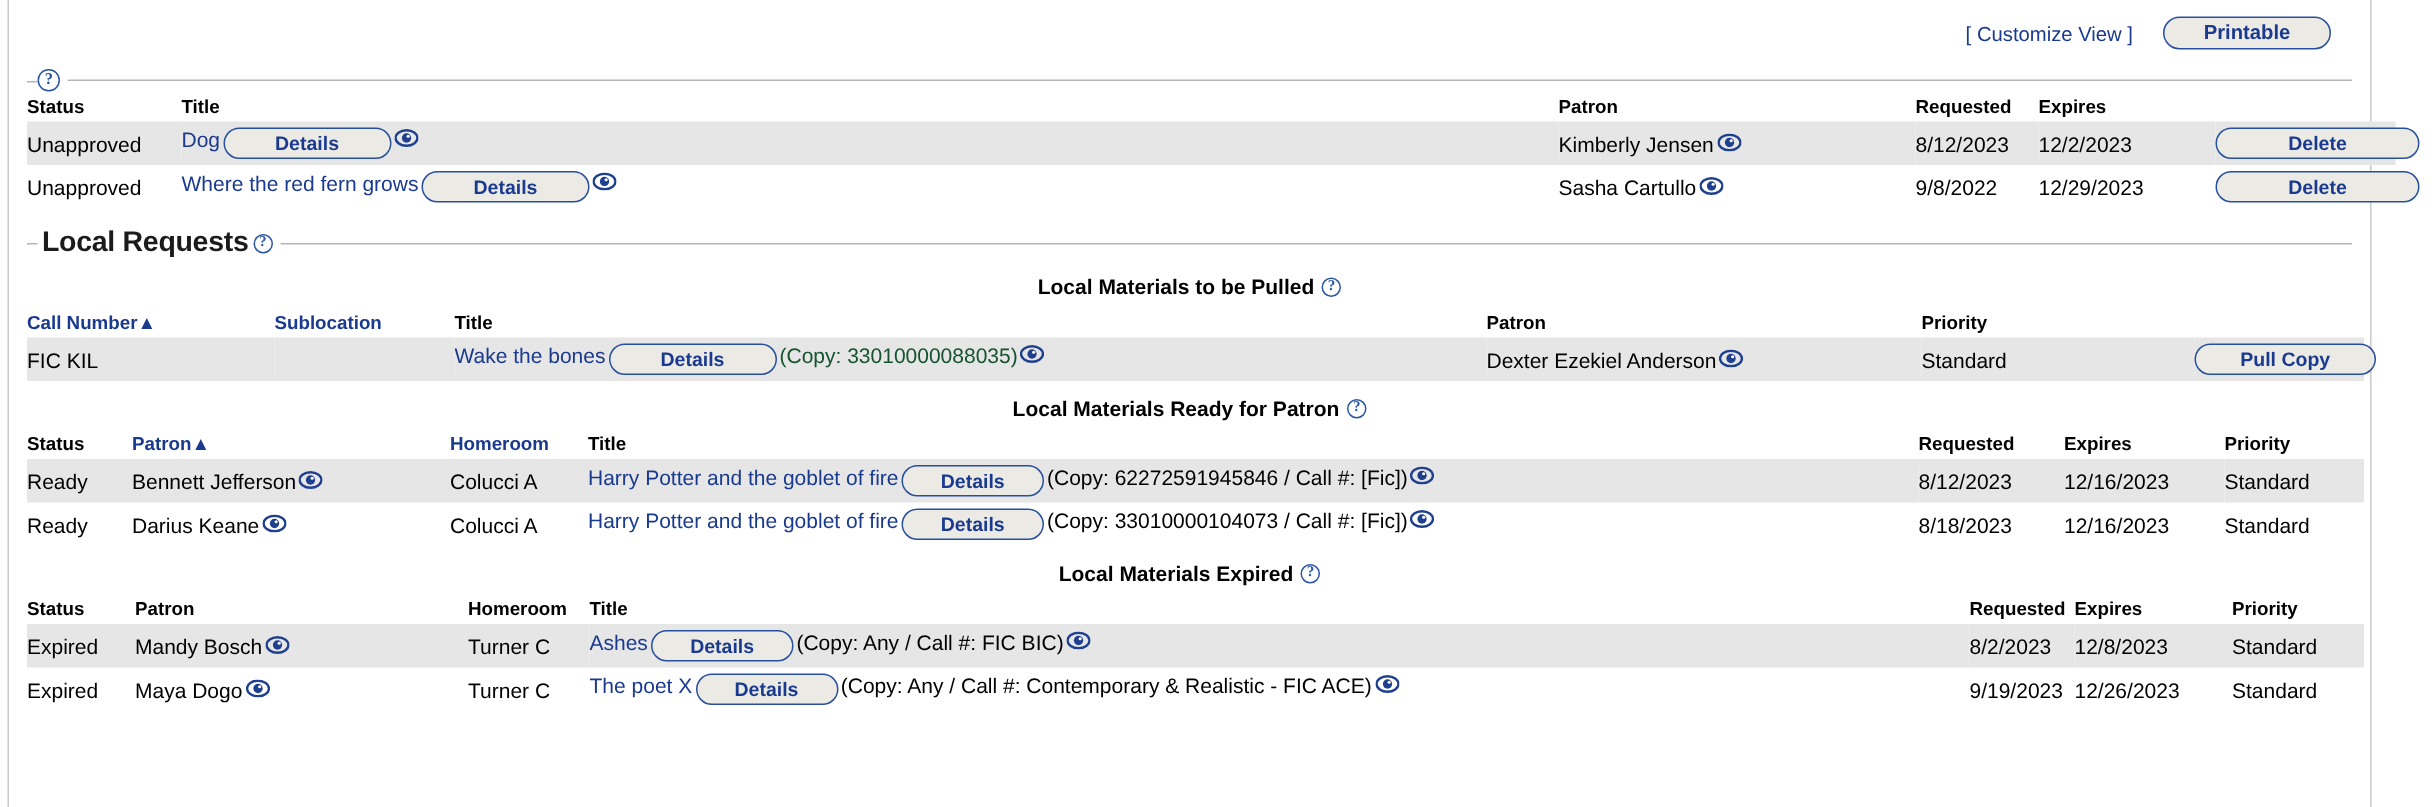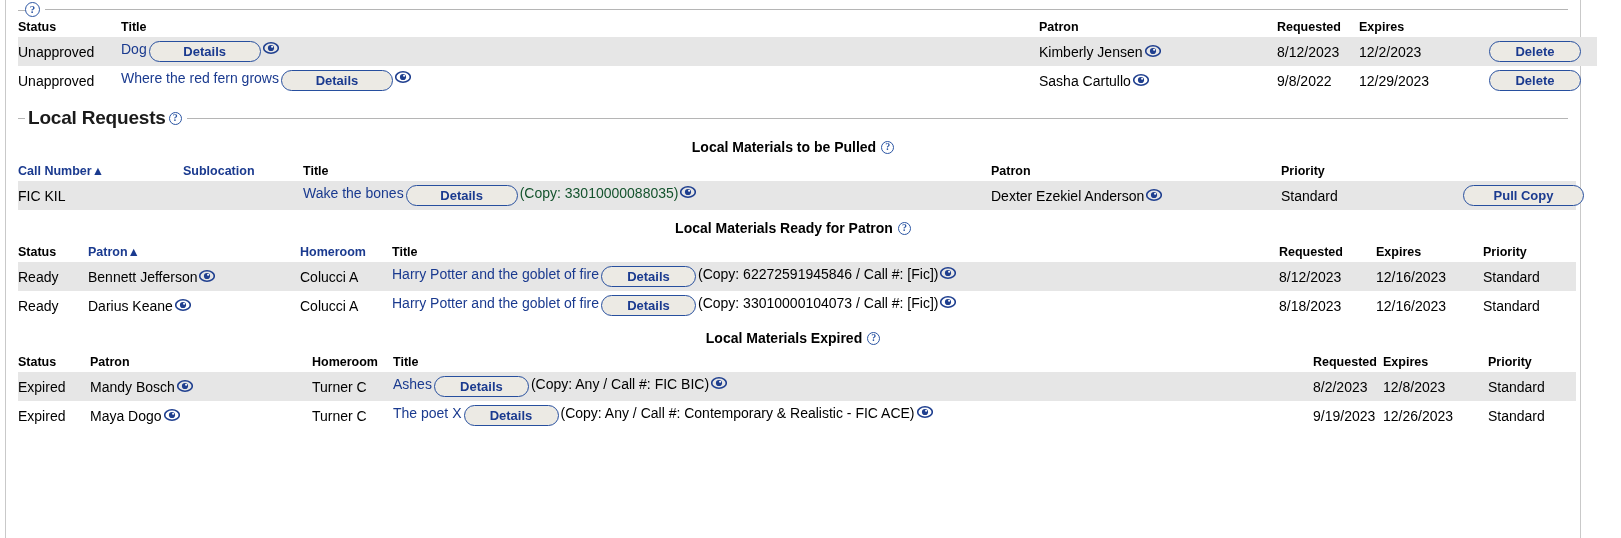--- a/index.html
+++ b/index.html
@@ -61,21 +61,21 @@
     font-family: "Liberation Sans", sans-serif;
     padding: 0 8px;
     height: 21px;
     cursor: pointer;
     white-space: nowrap;
     line-height: 1;
   }
   .btn-printable { width: 112px; height: 22px; font-size: 13.5px; }
   .btn-details   { width: 112px; }
   .btn-details-sm{ width: 95px; }
-  .btn-delete    { width: 92px; margin-left: 12px; }
+  .btn-delete    { width: 136px; }
   .btn-pullcopy  { width: 121px; }
   .legend-row {
     display: flex;
     align-items: center;
     width: 100%;
     margin-top: 2px;
   }
   .legend-tick {
     width: 7px;
     height: 1px;
@@ -167,20 +167,26 @@
     gap: 5px;
   }
 </style>
 </head>
 <body>
 
 <div class="page-frame"></div>
 
 <div class="content">
 
+  <div class="topbar">
+    <span class="customize-view"><span class="bracket">[</span>
+      <span class="label">Customize View</span>
+      <span class="bracket">]</span></span>
+    <button class="btn btn-printable">Printable</button>
+  </div>
 
   <div class="legend-row">
     <span class="legend-tick"></span>
     <span class="help-icon">?</span>
     <span class="legend-rule"></span>
   </div>
 
   <table class="grid">
     <colgroup>
       <col style="width:103px">

